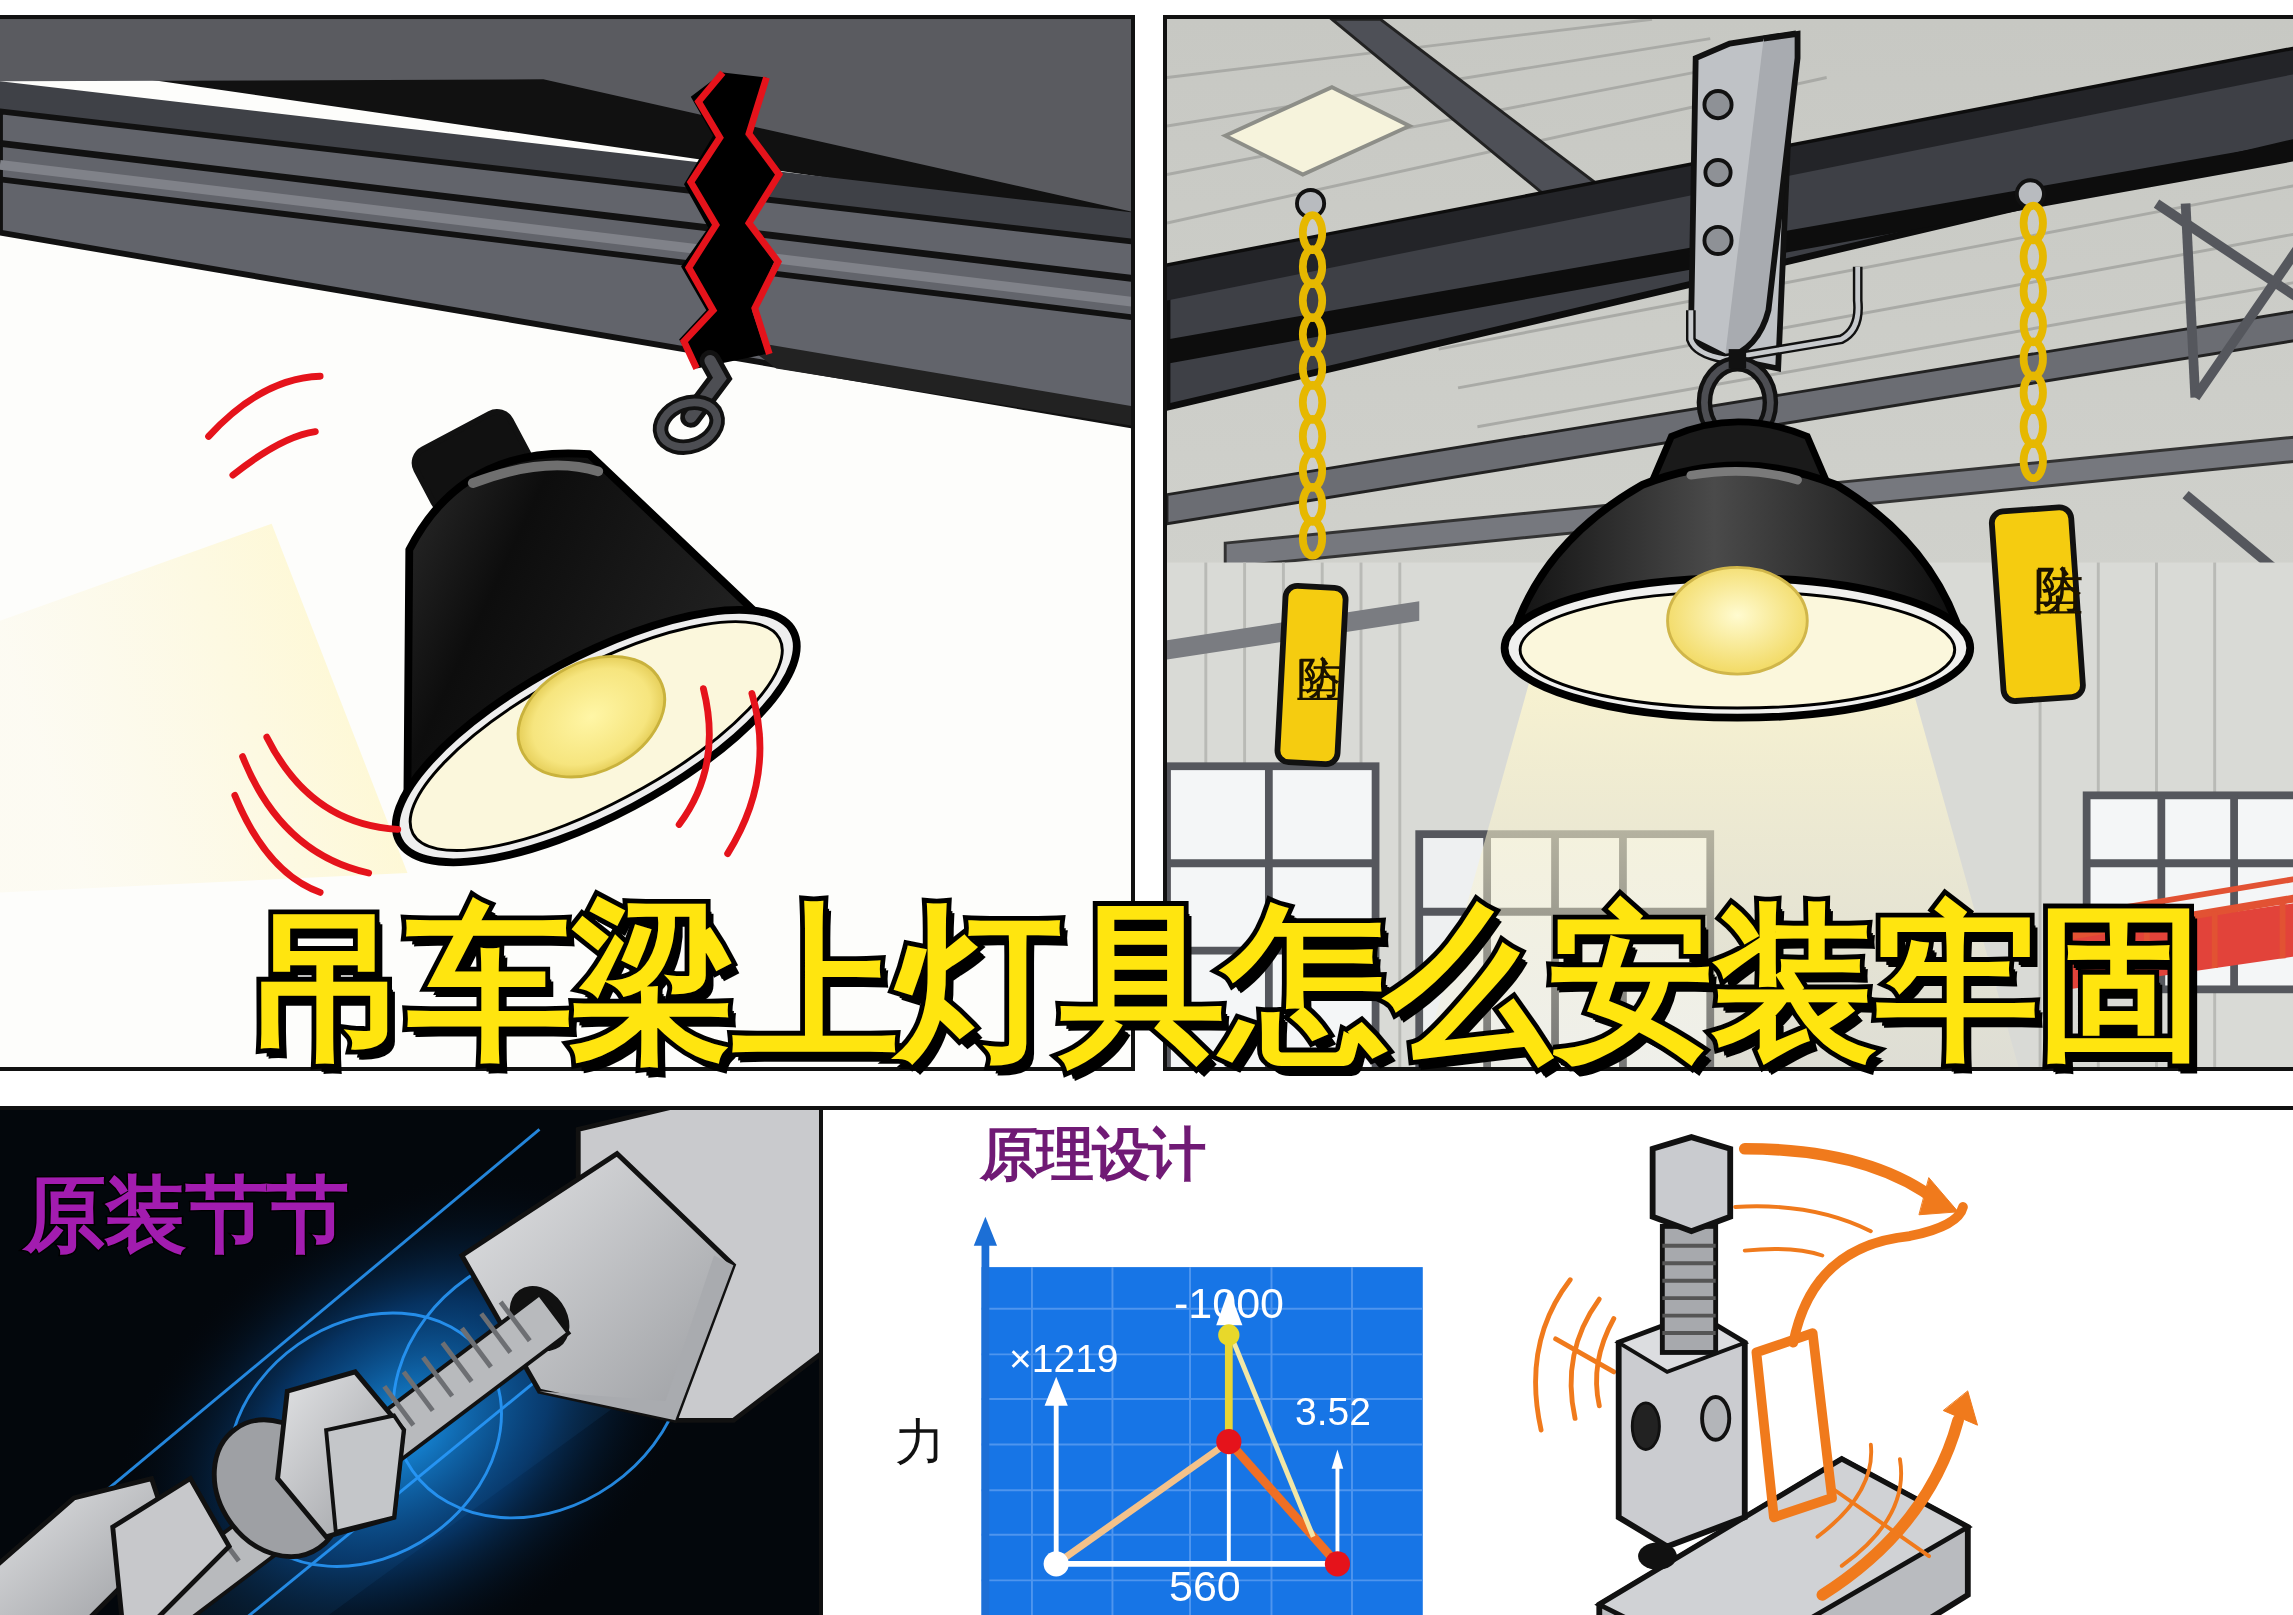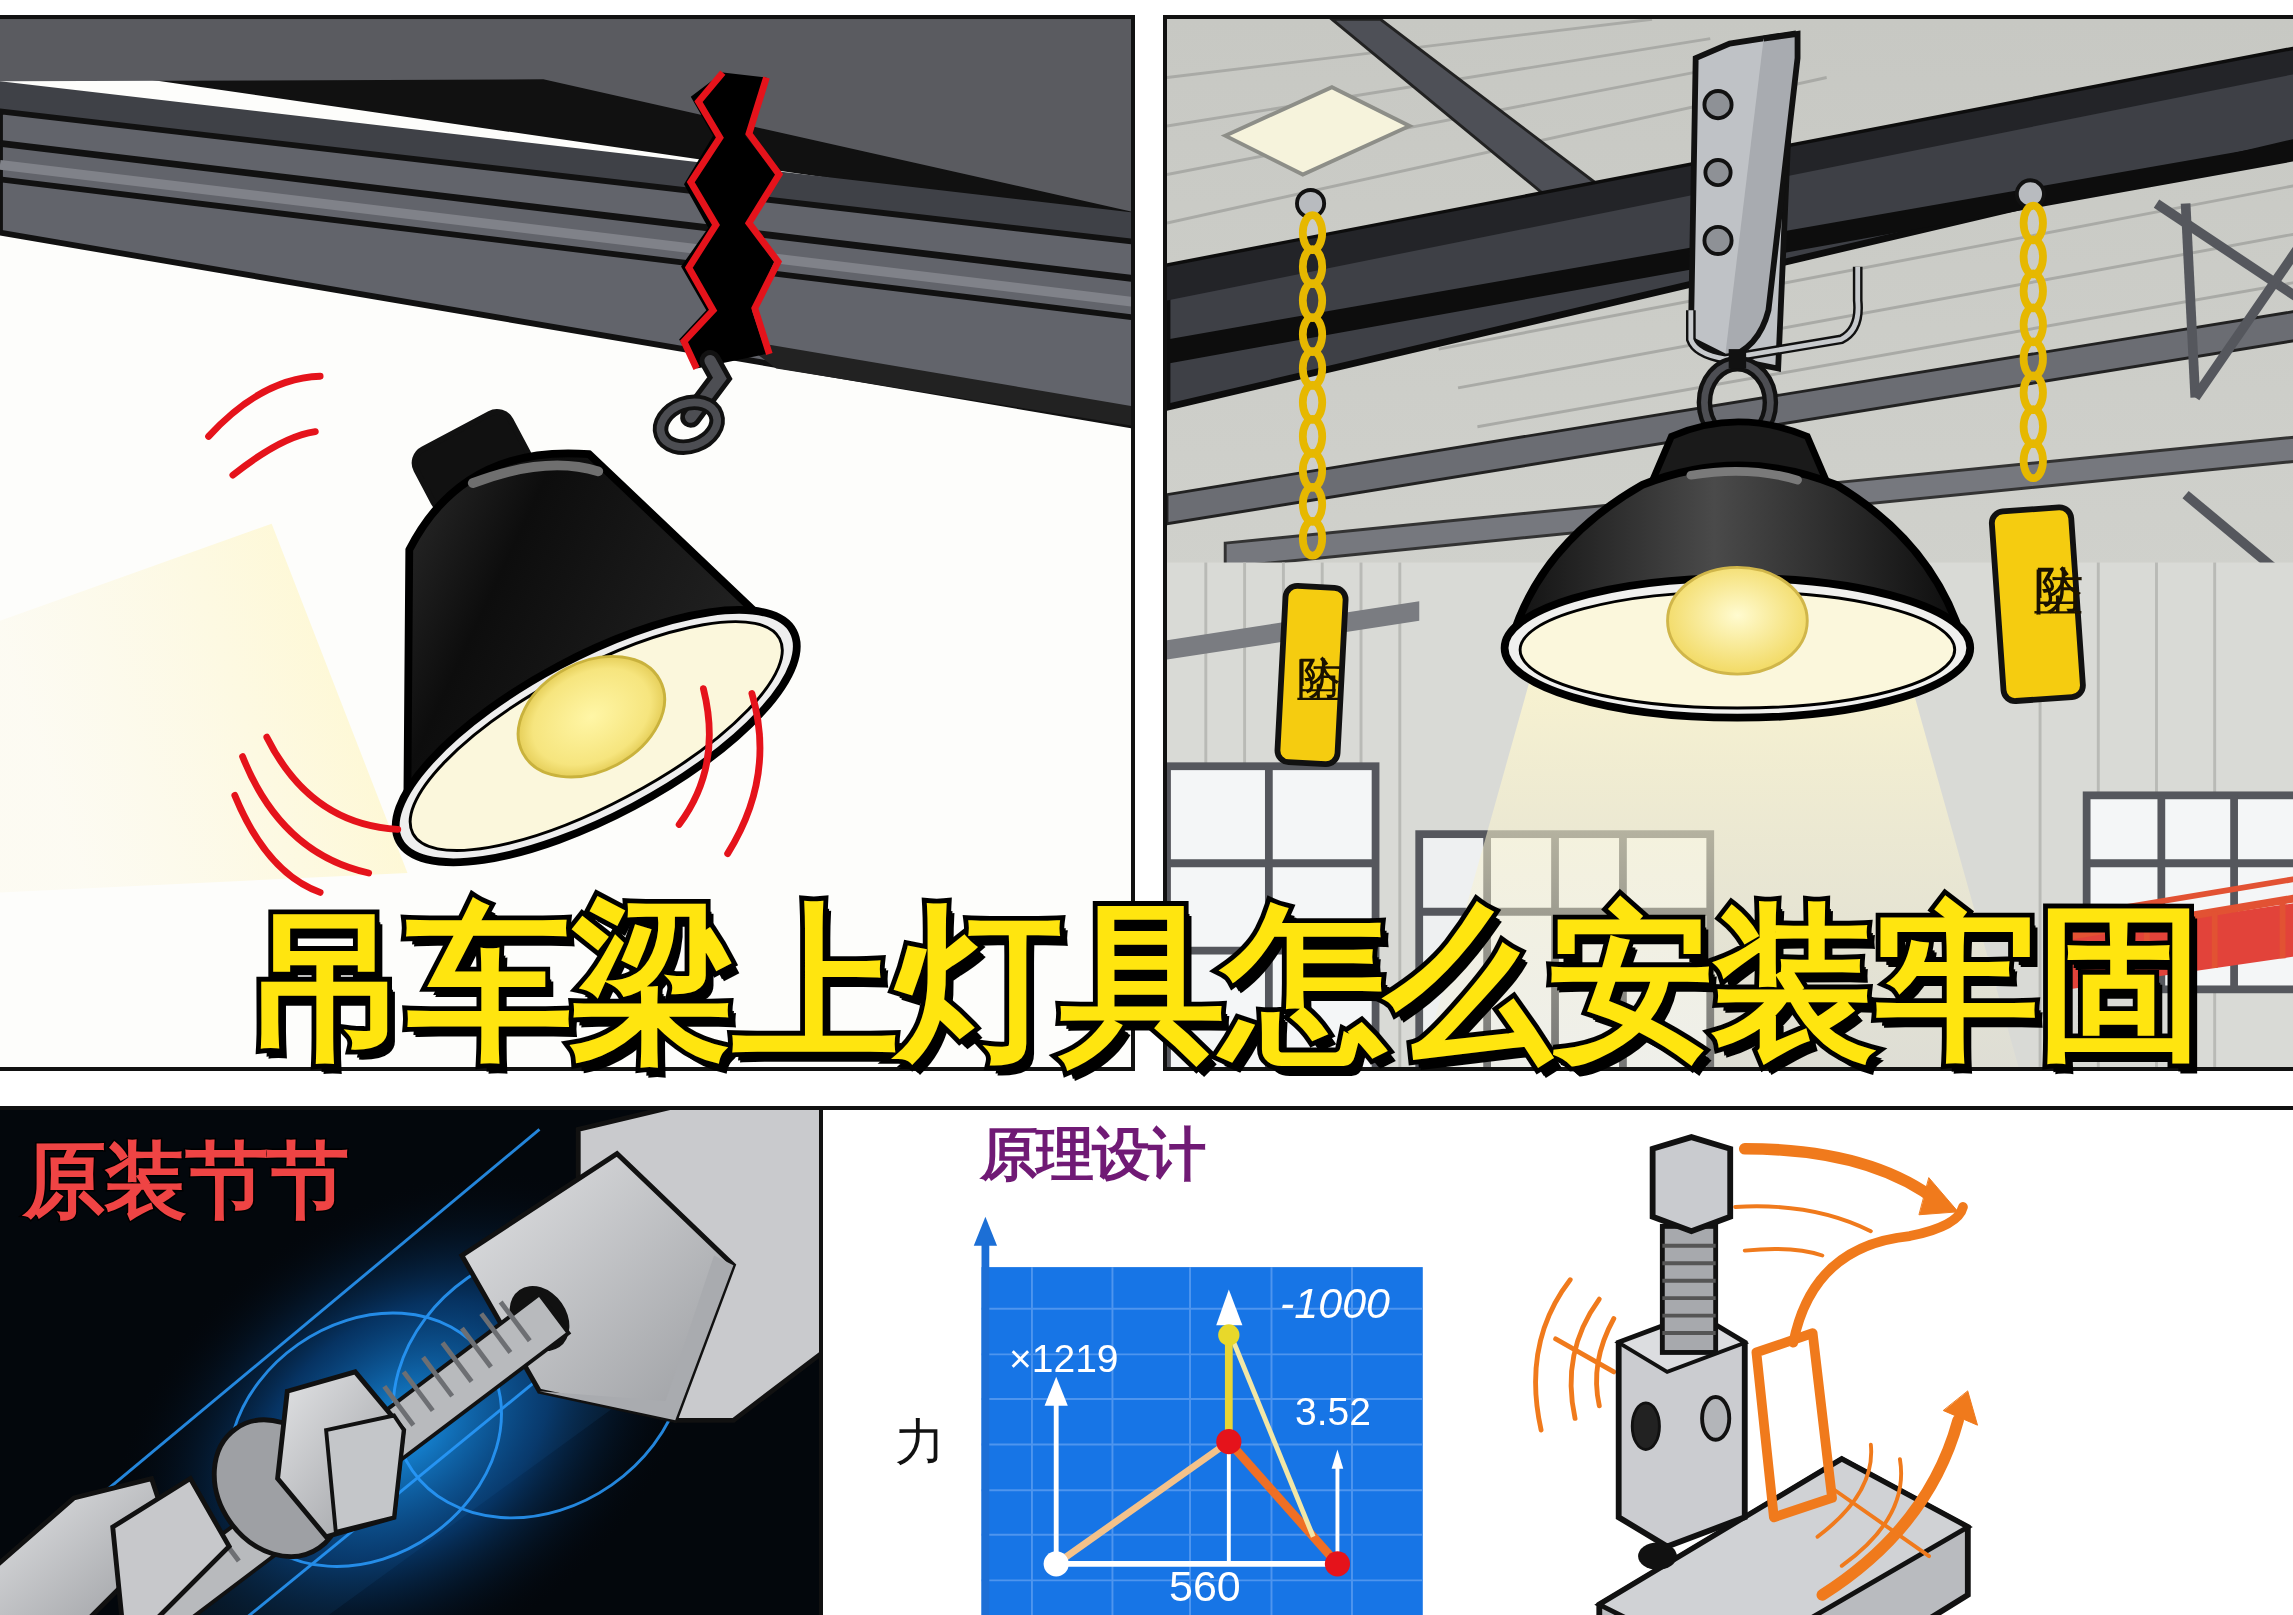--- a/index.html
+++ b/index.html
@@ -18,23 +18,23 @@
     position: absolute; left: 243px; top: 849px; width: 1844px; height: 194px;
     display: flex; align-items: center; justify-content: flex-start;
     font-family: "DejaVu Sans", sans-serif; font-weight: bold;
     font-size: 167px; letter-spacing: -3.9px; color: #ffe50f;
     -webkit-text-stroke: 9.7px #000;
     paint-order: stroke fill;
     text-shadow: 5.8px 7.8px 0 #000, 7.8px 9.7px 0 #000;
     white-space: nowrap; z-index: 5; margin-top: 40px;
   }
   .bl-title {
-    position: absolute; left: 23px; top: 1126px; z-index: 4;
+    position: absolute; left: 23px; top: 1160px; z-index: 4;
     font-family: "DejaVu Sans", sans-serif; font-weight: bold;
-    font-size: 83px; color: #ef4444; letter-spacing: -1.9px;
+    font-size: 83px; color: #a21caf; letter-spacing: -1.9px;
     -webkit-text-stroke: 2.9px #000; paint-order: stroke fill;
   }
   .br-title {
     position: absolute; left: 980px; top: 1116px; z-index: 4;
     font-family: "DejaVu Sans", sans-serif; font-weight: bold;
     font-size: 58px; color: #701a75; letter-spacing: -1.9px;
   }
   .force-label {
     position: absolute; left: 895px; top: 1409px; z-index: 4;
     font-family: "DejaVu Sans", sans-serif; font-size: 50px; color: #111;
@@ -415,17 +415,17 @@
         <polygon points="455,310 490,325 480,290" fill="#f07a1c"></polygon>
         <path d="M410,360 Q420,420 350,470" stroke-width="4"></path>
         <path d="M380,345 Q385,395 325,440" stroke-width="4"></path>
         <line x1="340" y1="390" x2="440" y2="460" stroke-width="4"></line>
       </g>
     </g>
   </svg>
 </div>
 <div class="br-title">原理设计</div>
 <div class="force-label">力</div>
-<div class="diag-label" style="left:1280px; top:1279px;font-style:italic;">-1000</div>
+<div class="diag-label" style="left:1174px; top:1279px;">-1000</div>
 <div class="diag-label" style="left:1009px; top:1337px; font-size:39px;">×1219</div>
 <div class="diag-label" style="left:1295px; top:1390px; font-size:39px;">3.52</div>
 <div class="diag-label" style="left:1169px; top:1562px;text-align:right;">560</div>
 
 
 </body></html>

